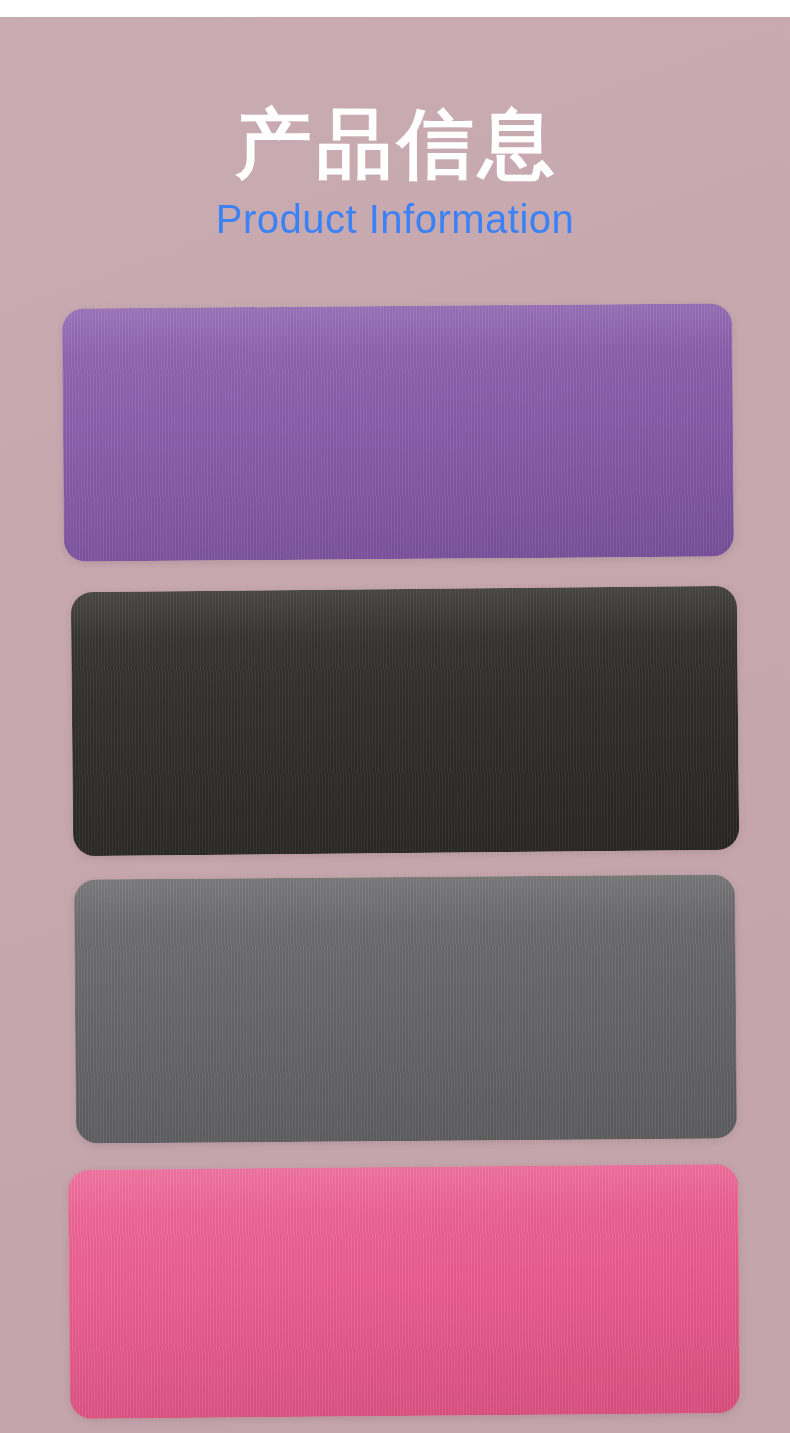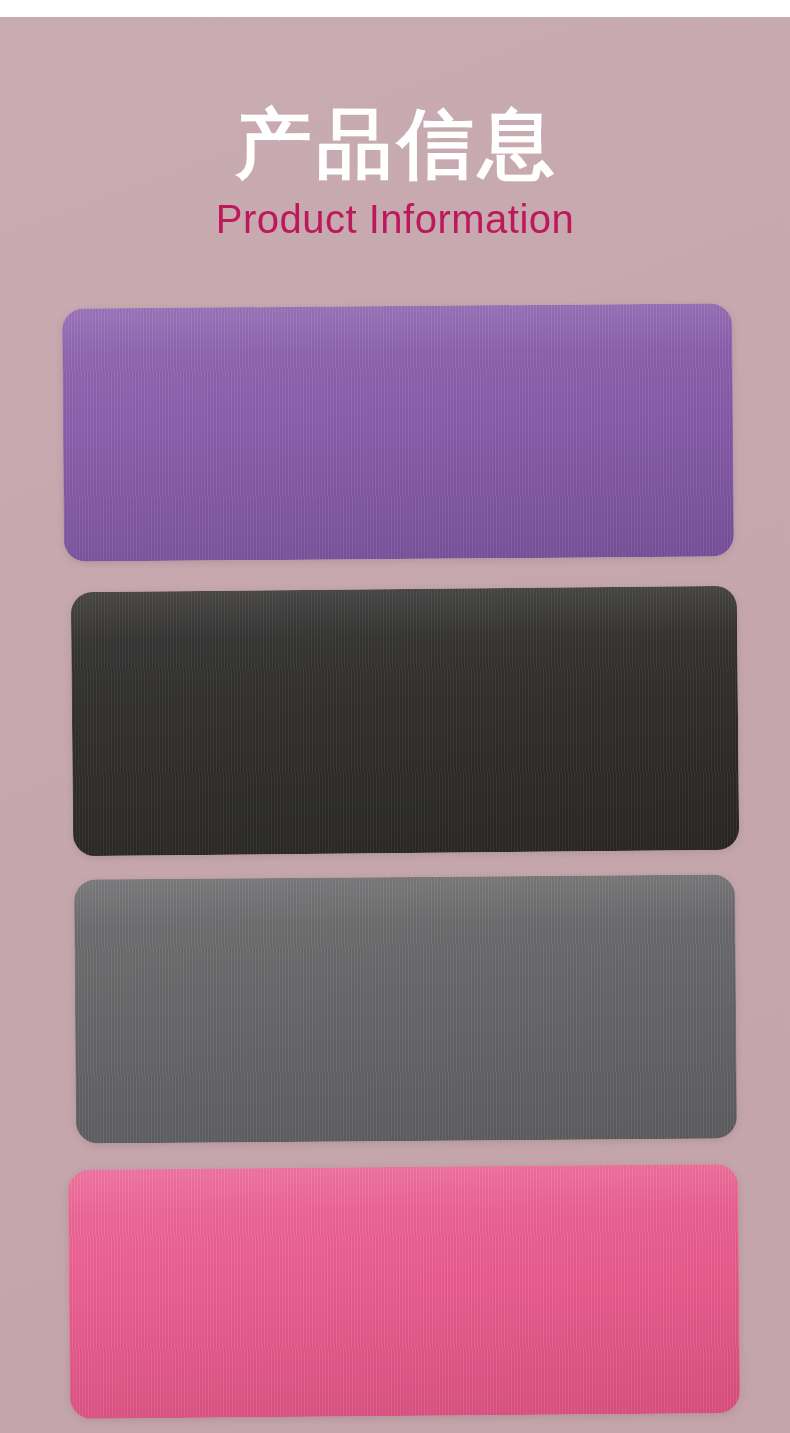--- a/index.html
+++ b/index.html
@@ -53,21 +53,21 @@
     color: #ffffff;
     letter-spacing: 5px;
     text-indent: 5px;
   }
   .title-en {
     display: block;
     margin-top: 8px;
     font-size: 40px;
     line-height: 46px;
     font-weight: 300;
-    color: #be185d;
+    color: #3b82f6;
     letter-spacing: 0.5px;
   }
 
   
   .mat {
     position: absolute;
     border-radius: 22px;
     overflow: hidden;
     box-shadow: 0 2px 7px rgba(90, 62, 70, 0.16);
   }

